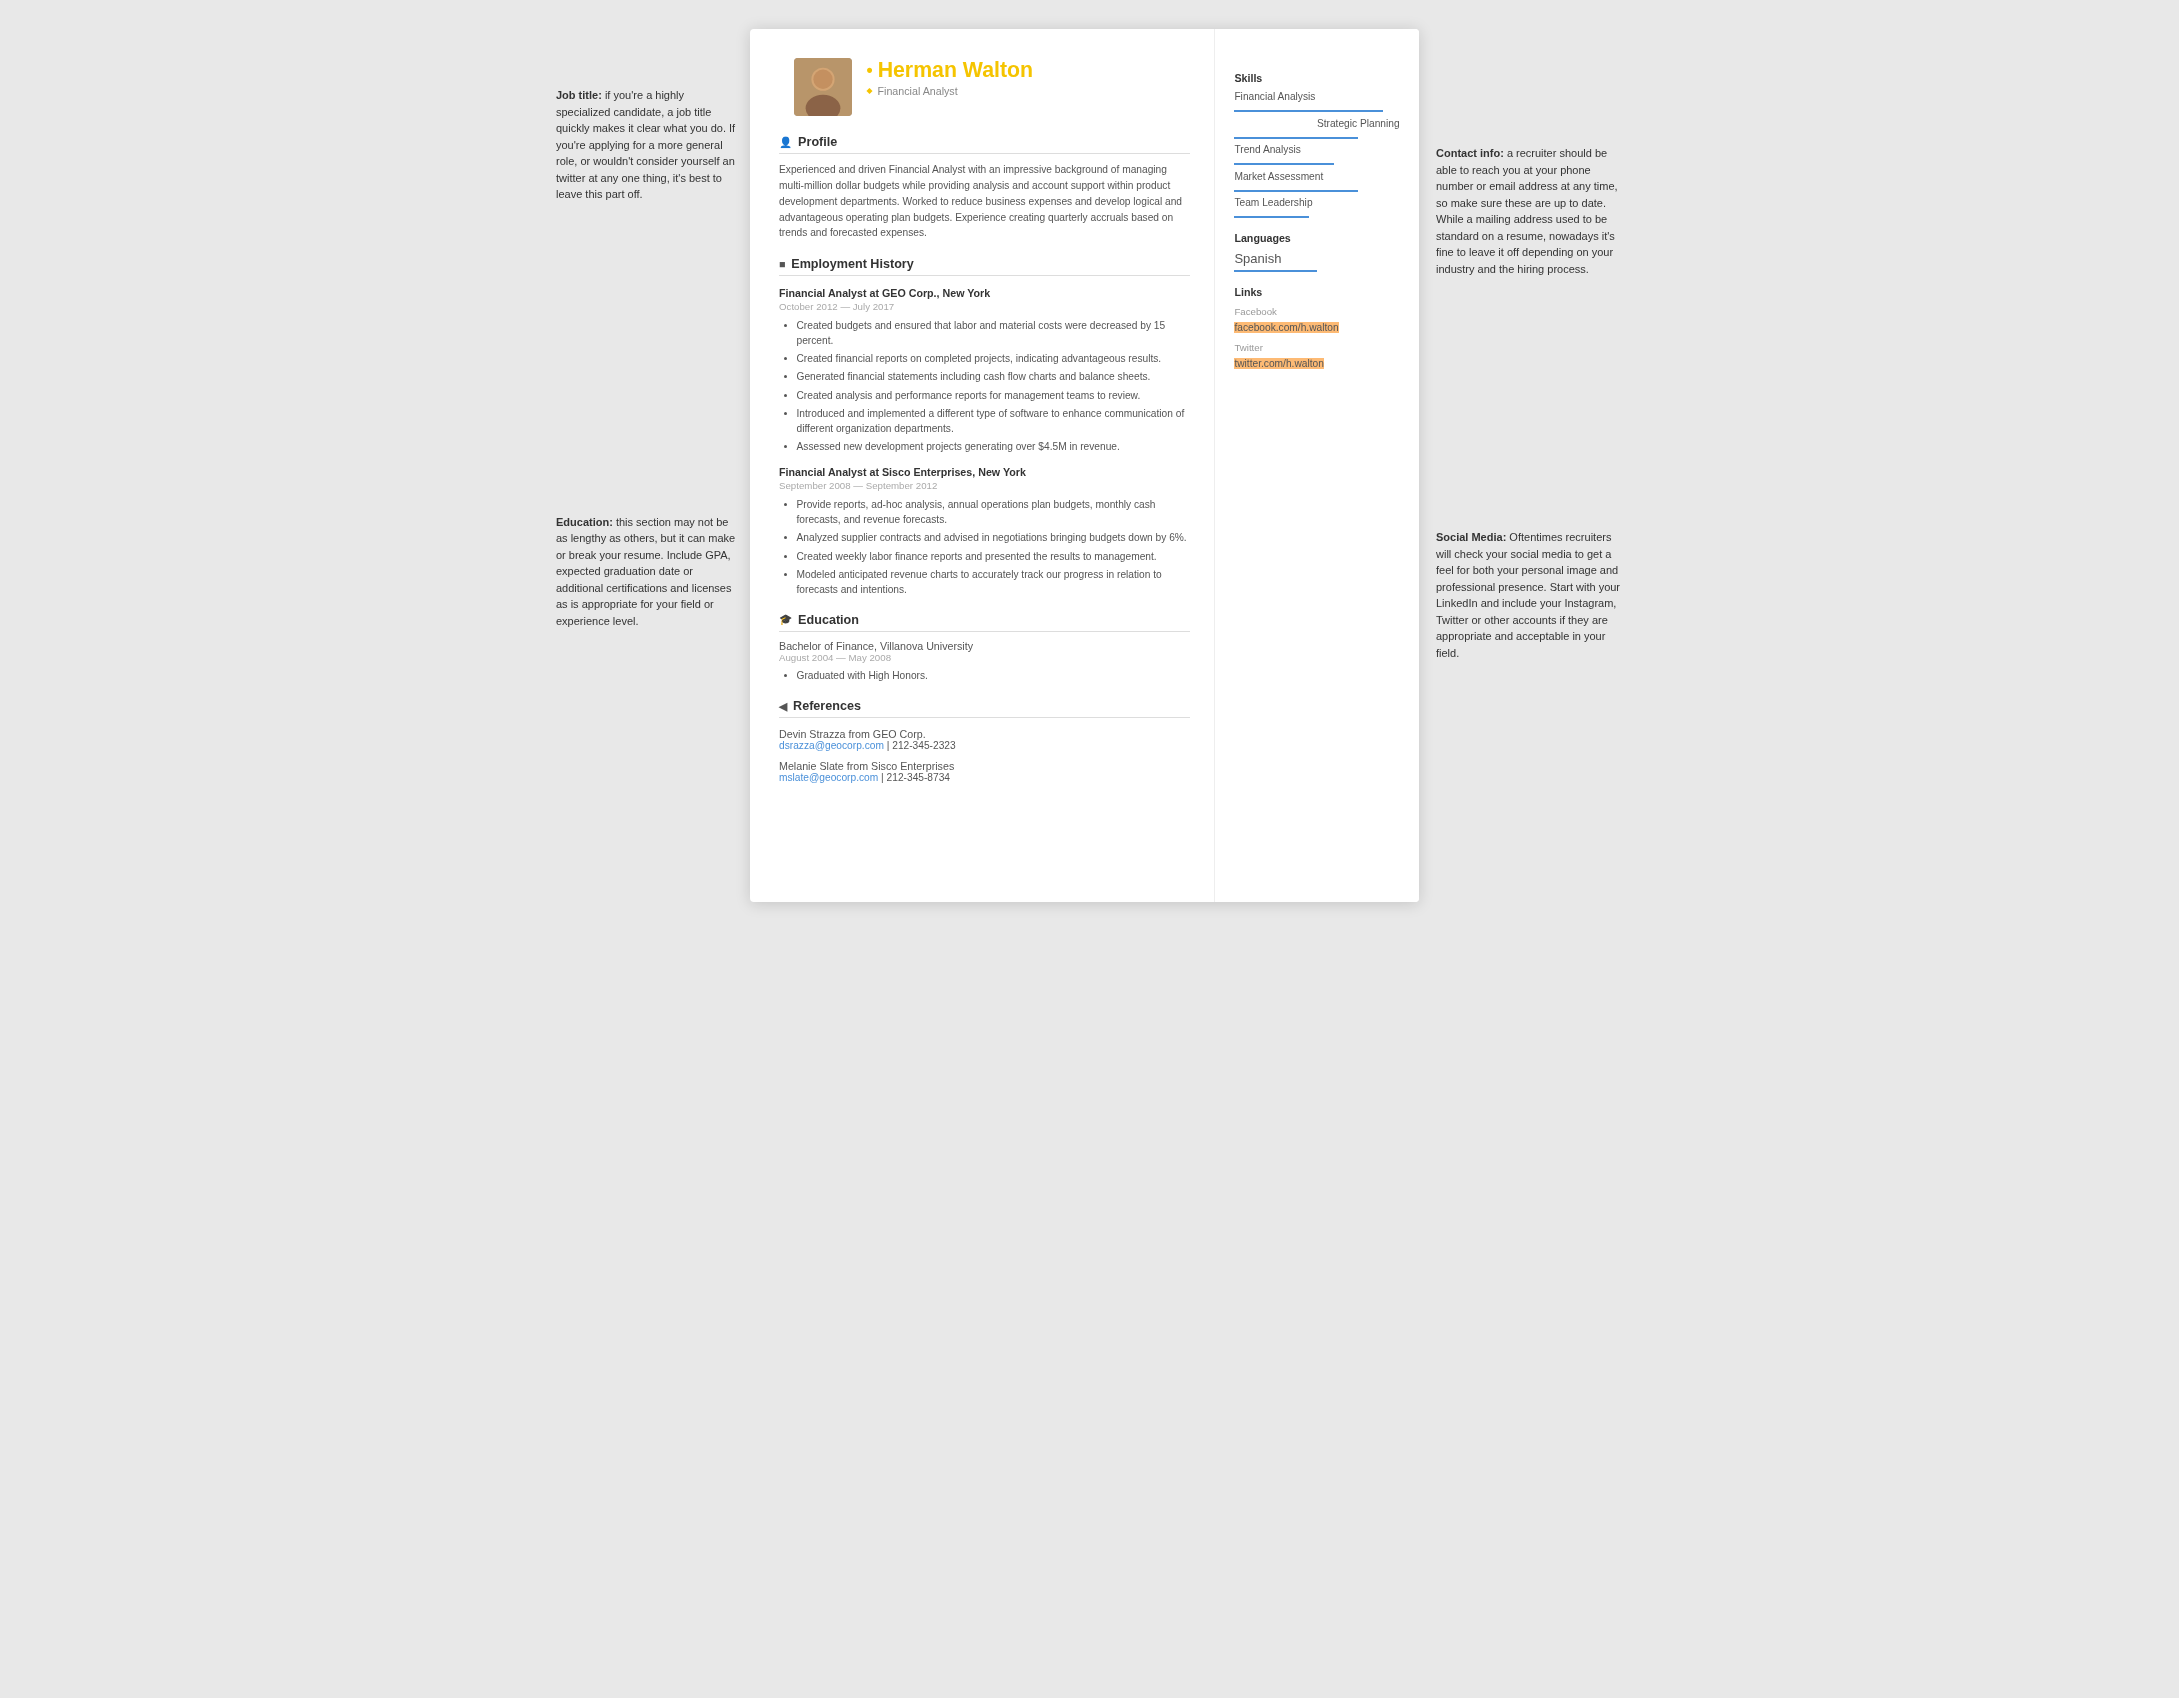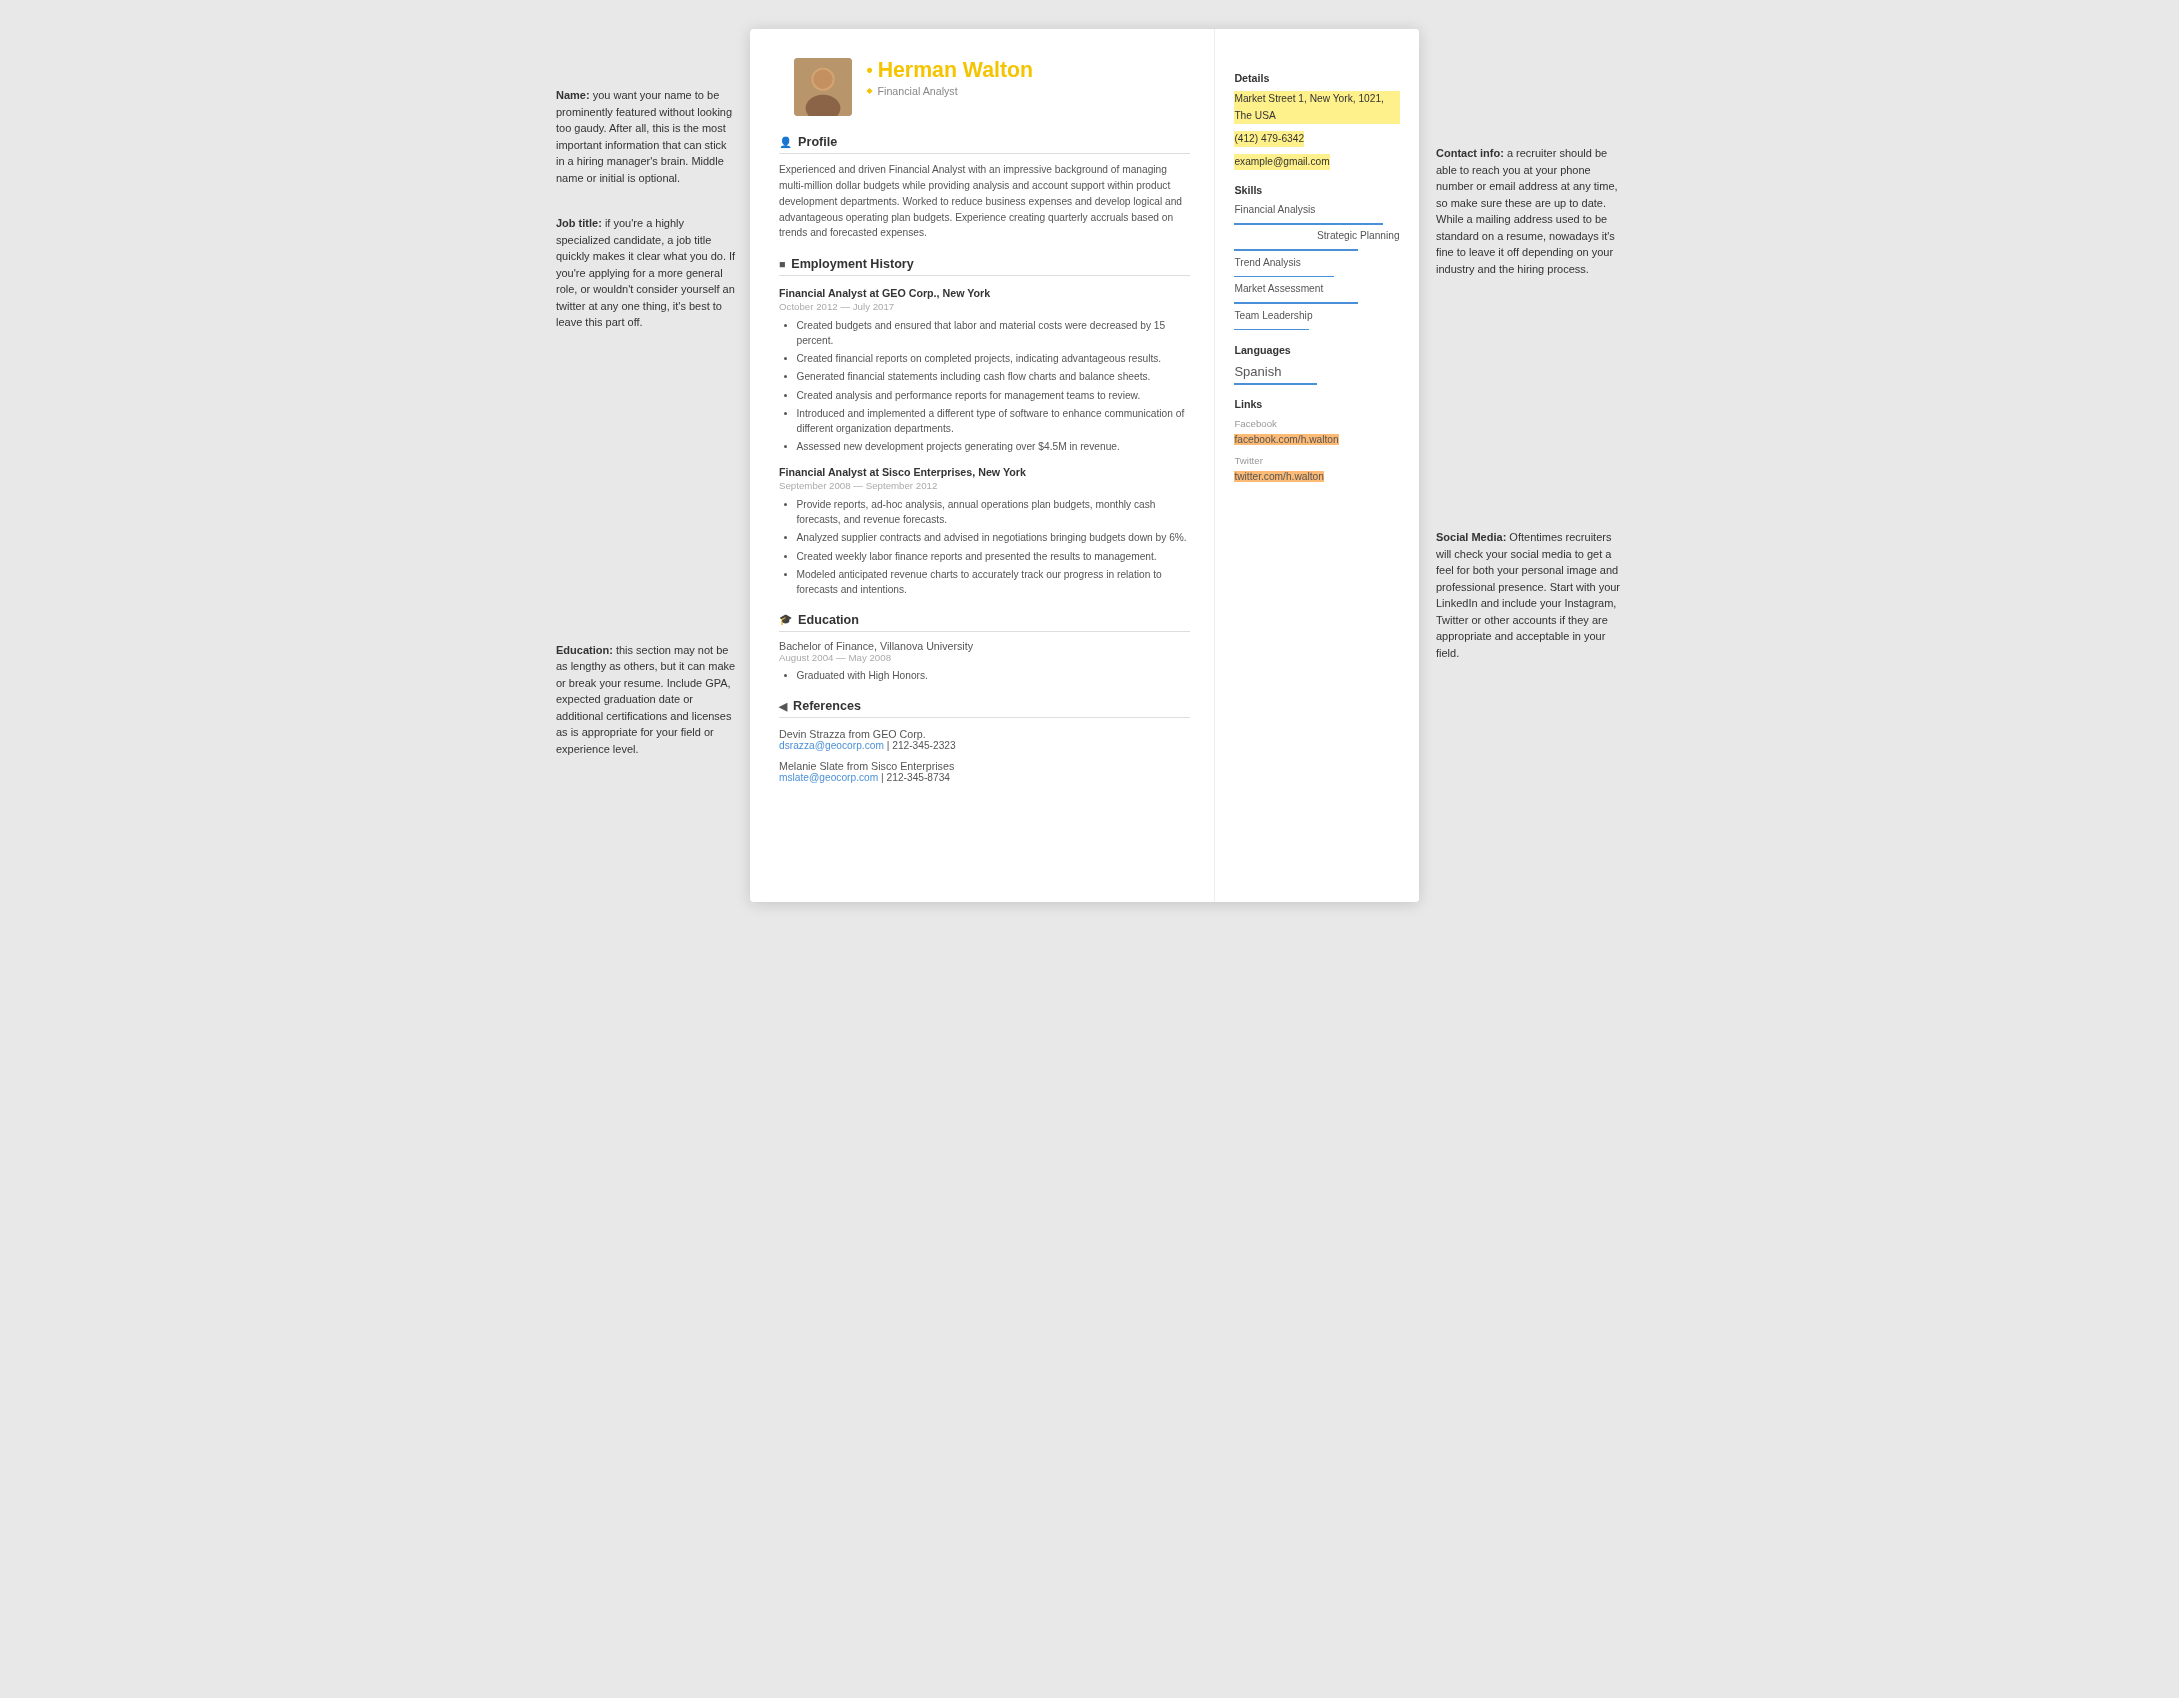--- a/index.html
+++ b/index.html
@@ -240,23 +240,20 @@
       color: #555;
       display: inline-block;
     }
   </style>
 </head>
 <body>
 
 <div class="outer-container">
 
   <div class="left-annotations">
-    <div class="annotation-block">
-      <span class="ann-bold">Name:</span><span> you want your name to be prominently featured without looking too gaudy. After all, this is the most important information that can stick in a hiring manager's brain. Middle name or initial is optional.</span>
-    </div>
     <div class="annotation-block">
       <span class="ann-bold">Job title:</span><span> if you're a highly specialized candidate, a job title quickly makes it clear what you do. If you're applying for a more general role, or wouldn't consider yourself an twitter at any one thing, it's best to leave this part off.</span>
     </div>
     <div class="annotation-block" style="margin-top: 311px;">
       <span class="ann-bold">Education:</span><span> this section may not be as lengthy as others, but it can make or break your resume. Include GPA, expected graduation date or additional certifications and licenses as is appropriate for your field or experience level.</span>
     </div>
   </div>
 
   <div class="resume-card">
 
@@ -347,34 +344,20 @@
             <a class="ref-link" href="mailto:mslate@geocorp.com">mslate@geocorp.com</a>
             <span> | </span>
             <span>212-345-8734</span>
           </div>
         </div>
       </div>
     </div>
 
     <div class="resume-right">
 
-      <div>
-        <div class="right-section-title">Details</div>
-        <div>
-          <span class="contact-highlight">
-            <span>Market Street 1, New York, 1021, The USA</span>
-          </span>
-        </div>
-        <div style="margin-top:3.9px;">
-          <span class="contact-highlight">(412) 479-6342</span>
-        </div>
-        <div style="margin-top:3.9px;">
-          <span class="contact-highlight">example@gmail.com</span>
-        </div>
-      </div>
 
       <div>
         <div class="right-section-title">Skills</div>
         <div>
           <div class="skill-item">Financial Analysis</div>
           <div class="skill-bar full"></div>
         </div>
         <div style="margin-top:5.8px;text-align:right;">
           <div class="skill-item">Strategic Planning</div>
           <div class="skill-bar high"></div>

